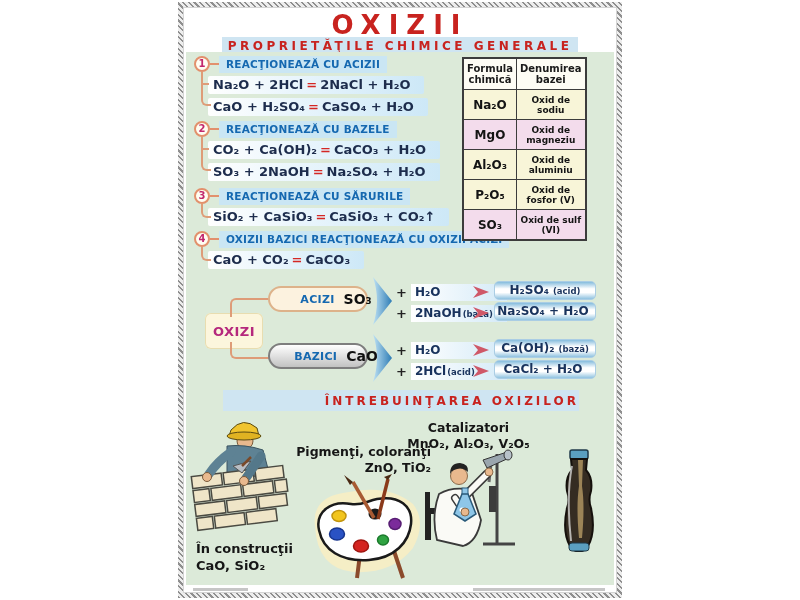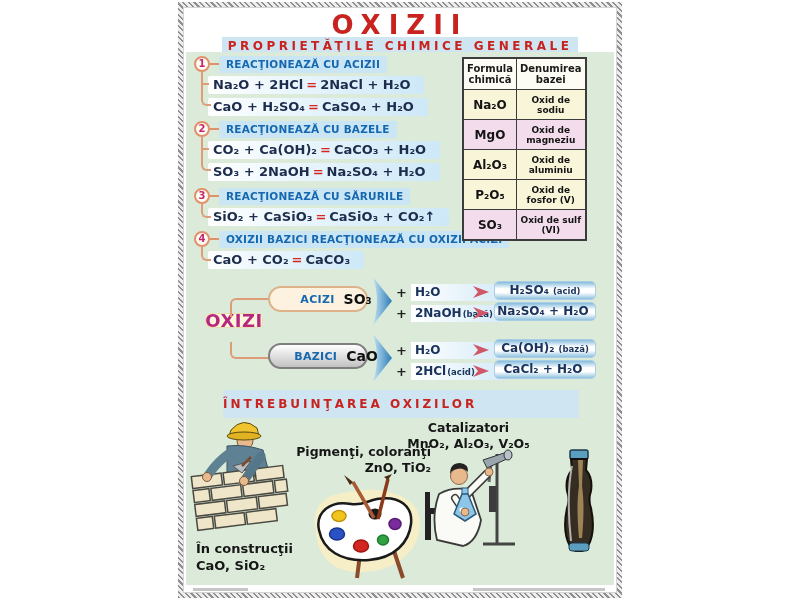--- a/index.html
+++ b/index.html
@@ -42,22 +42,22 @@
   #oxide-table{position:absolute;left:276px;top:5px;width:119px;border-collapse:collapse;
                border:2px solid #3c3c3c;background:#fdfcf4;}
   #oxide-table th,#oxide-table td{border:1px solid #3c3c3c;text-align:center;vertical-align:middle;padding:1px 3px;}
   #oxide-table th{font-size:10px;height:28px;color:#1a1a1a;background:#fdfcf4;}
   td.f{font-size:12px;font-weight:bold;width:50px;height:27px;color:#141414;}
   td.n{font-size:9px;font-weight:bold;width:64px;color:#141414;}
   tr.y td{background:#f8f5d8;}
   tr.p td{background:#f3dcec;}
 
   
-  .oxizi-box{position:absolute;left:19px;top:261px;width:58px;height:15px;background:#fcf6dd;border-radius:6px;
-             display:flex;align-items:center;justify-content:center;font-size:18px;font-weight:bold;
+  .oxizi-box{position:absolute;left:19px;top:261px;width:58px;height:36px;background:#fcf6dd;border-radius:6px;
+             display:flex;align-items:center;justify-content:center;font-size:13px;font-weight:bold;
              color:#b5287d;letter-spacing:0.5px;box-shadow:0 0 0 1px #e8ddb0 inset;}
   .conn-up{position:absolute;left:44px;top:246px;width:38px;height:17px;border-left:2px solid #de9c78;
            border-top:2px solid #de9c78;border-top-left-radius:6px;}
   .conn-dn{position:absolute;left:44px;top:290px;width:38px;height:15px;border-left:2px solid #de9c78;
            border-bottom:2px solid #de9c78;border-bottom-left-radius:6px;}
   .pill{position:absolute;left:82px;width:100px;height:26px;border-radius:13px;box-sizing:border-box;
         display:flex;align-items:center;justify-content:center;gap:9px;}
   .pill .plabel{font-size:11px;font-weight:bold;color:#1568b0;letter-spacing:0.3px;margin-left:36px;}
   .pill .pformula{font-size:14px;font-weight:bold;color:#101010;}
   .pill-acizi{top:234px;background:#fcf2df;border:2px solid #ddb28a;}
@@ -74,22 +74,22 @@
   .rarrow{position:absolute;left:286px;width:18px;height:14px;}
   .ra1{top:233px}.ra2{top:254px}.ra3{top:291px}.ra4{top:312px}
   .res{position:absolute;left:308px;width:102px;height:19px;border-radius:5px;box-sizing:border-box;
        background:linear-gradient(180deg,#85bcdd 0%,#ffffff 40%,#ffffff 62%,#8fc2e0 100%);
        border:1px solid #aacde4;display:flex;align-items:baseline;justify-content:center;gap:4px;padding-top:1px;}
   .re1{top:229px}.re2{top:250px}.re3{top:287px}.re4{top:308px}
   .res .rtext{font-size:12px;font-weight:bold;color:#18325c;}
   .res .rn{font-size:8.5px;font-weight:bold;color:#18325c;}
 
   
-  .uses-band{position:absolute;left:37px;top:338px;width:356px;height:28px;background:#cfe5f2;
-             display:flex;align-items:center;justify-content:flex-start;}
+  .uses-band{position:absolute;left:37px;top:338px;width:356px;height:21px;background:#cfe5f2;
+             display:flex;align-items:center;justify-content:flex-end;}
   .uses-title{color:#c8231f;font-size:12px;font-weight:bold;letter-spacing:3px;white-space:nowrap;}
   .cap{position:absolute;font-weight:bold;color:#161616;line-height:1.3;}
   .cap1{left:10px;top:489px;font-size:13px;}
   .cap2{left:100px;top:392px;width:145px;text-align:right;font-size:12.5px;}
   .cap3{left:220px;top:368px;width:125px;text-align:center;font-size:12.5px;}
   .cap4{left:332px;top:490px;font-size:12.5px;}
   .illus{position:absolute;}
   #illus-brick{left:1px;top:362px;}
   #illus-palette{left:115px;top:422px;}
   #illus-chemist{left:219px;top:396px;}

